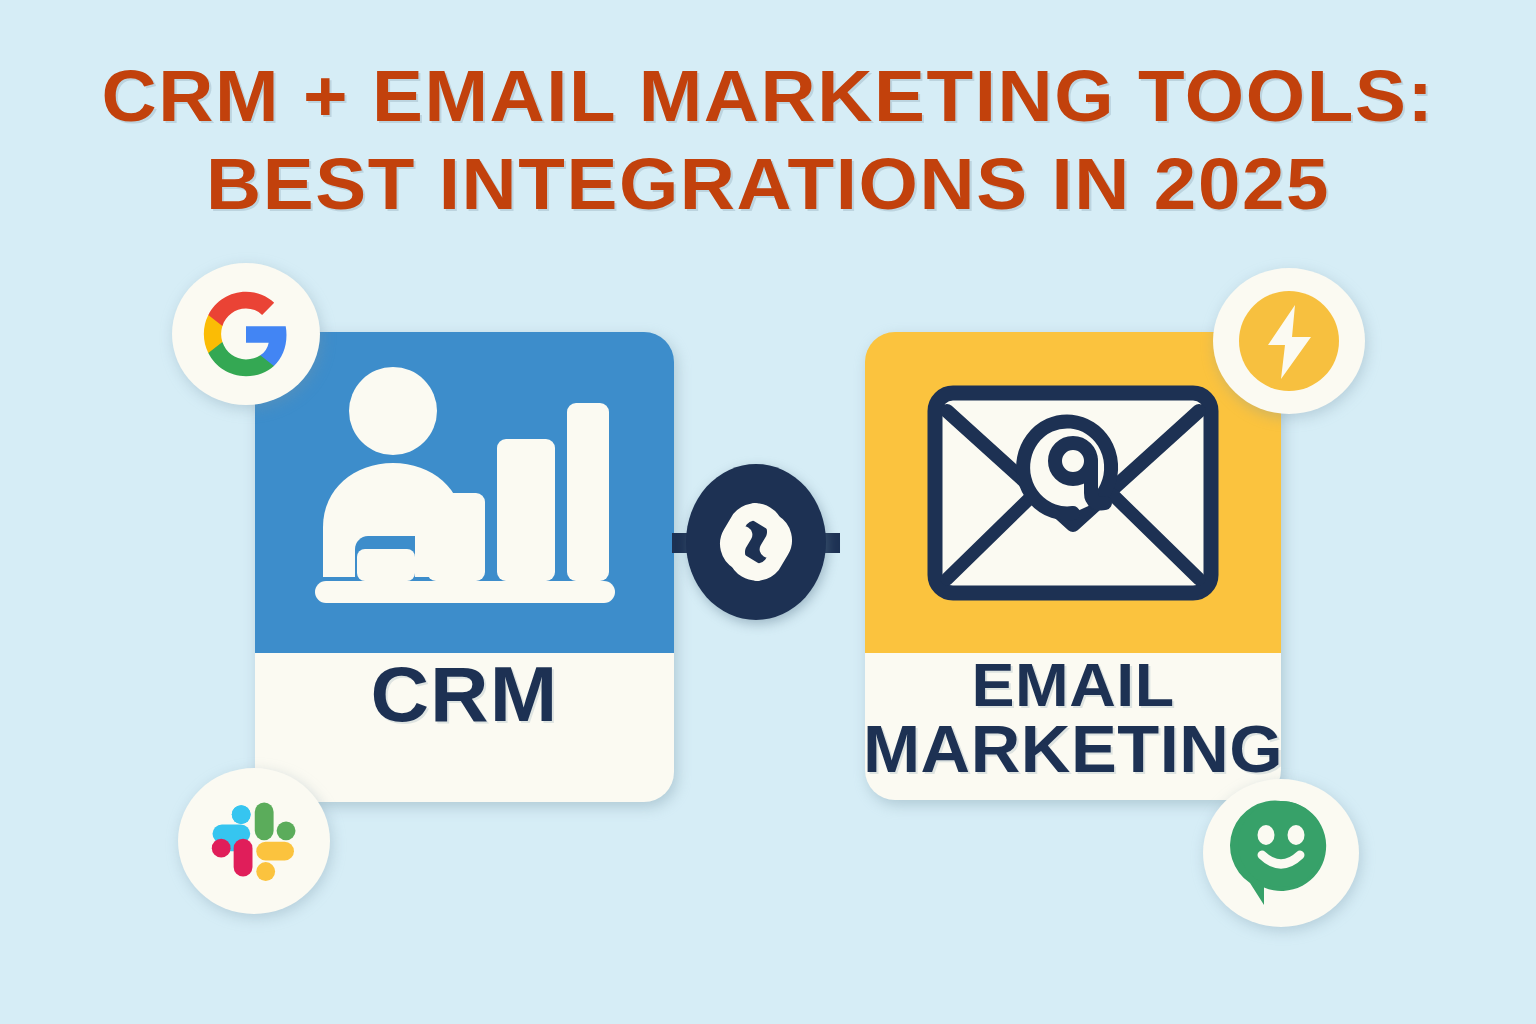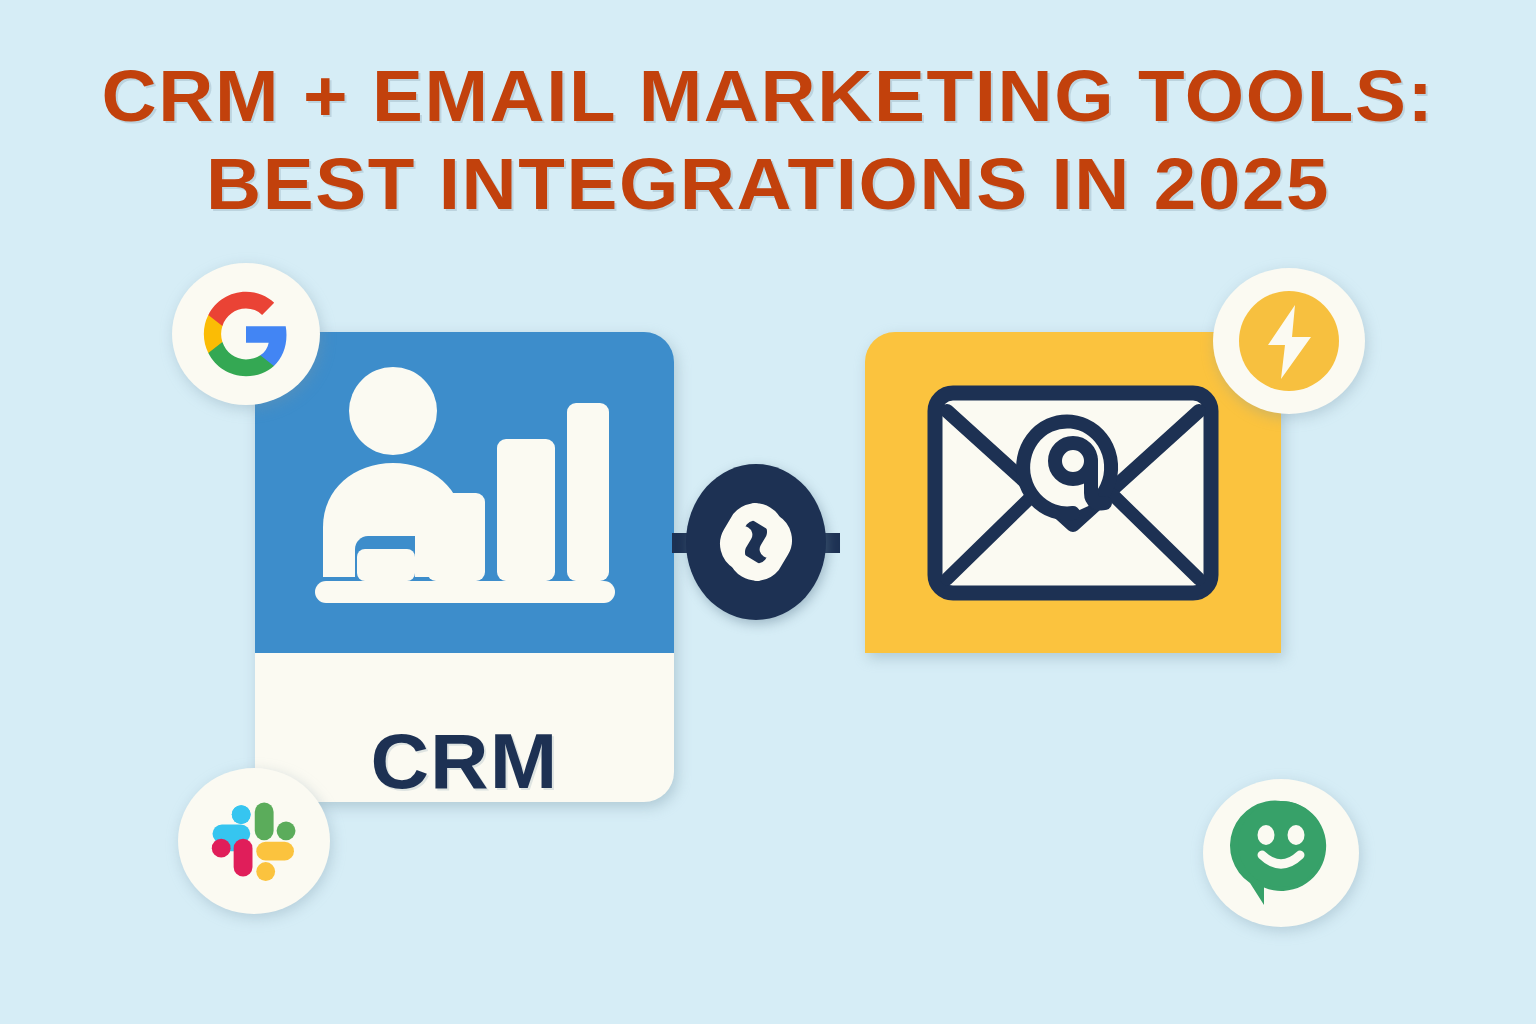--- a/index.html
+++ b/index.html
@@ -61,21 +61,21 @@
   #card-crm   .card-top { background: #3d8dcb; }
   #card-email .card-top { background: #fbc33e; }
 
   .card-bottom {
     position: absolute;
     left: 0; right: 0; bottom: 0;
     top: 321px;
     background: #fbfaf2;
     border-radius: 0 0 30px 30px;
     display: flex;
-    align-items: flex-end;
+    align-items: flex-start;
     justify-content: center;
   }
 
   .card-label {
     font-family: "Liberation Sans Narrow", "Liberation Sans", sans-serif;
     font-weight: bold;
     color: #1d3153;
     text-align: center;
     white-space: nowrap;
     text-shadow: 2px 2px 0 rgba(170,185,195,0.35);
@@ -197,20 +197,26 @@
           <path d="M272 194 L186 110" stroke="#1d3153" stroke-width="13" stroke-linecap="round" fill="none"></path>
 
           <path d="M168 118 A44 46 0 1 0 146 128" stroke="#1d3153" stroke-width="14" stroke-linecap="round" fill="#fbfaf2"></path>
 
           <circle cx="146" cy="76" r="18" stroke="#1d3153" stroke-width="14" fill="none"></circle>
 
           <path d="M164 76 L164 108 C164 116 170 120 178 118" stroke="#1d3153" stroke-width="14" stroke-linecap="round" fill="none"></path>
         </svg>
       </div>
     </div>
+    <div class="card-bottom" style="background: rgb(251, 250, 242);">
+      <div class="card-label" id="label-email">
+        <span class="lbl-line-1">EMAIL</span>
+        <span class="lbl-line-2">MARKETING</span>
+      </div>
+    </div>
   </div>
 
   <div id="connector">
     <div class="stub left" style="background: rgb(29, 49, 83);"></div>
     <div class="stub right" style="background: rgb(29, 49, 83);"></div>
     <div id="link-circle" style="background: rgb(29, 49, 83);">
       <svg width="104" height="104" viewBox="0 0 104 104" fill="none">
 
         <path d="M58 22 L74 38 A20 20 0 0 1 74 66 L62 78 A20 20 0 0 1 34 50 L42 42" stroke="#fbfaf2" stroke-width="17" stroke-linecap="round" fill="none" transform="rotate(-14 52 52)"></path>
 

